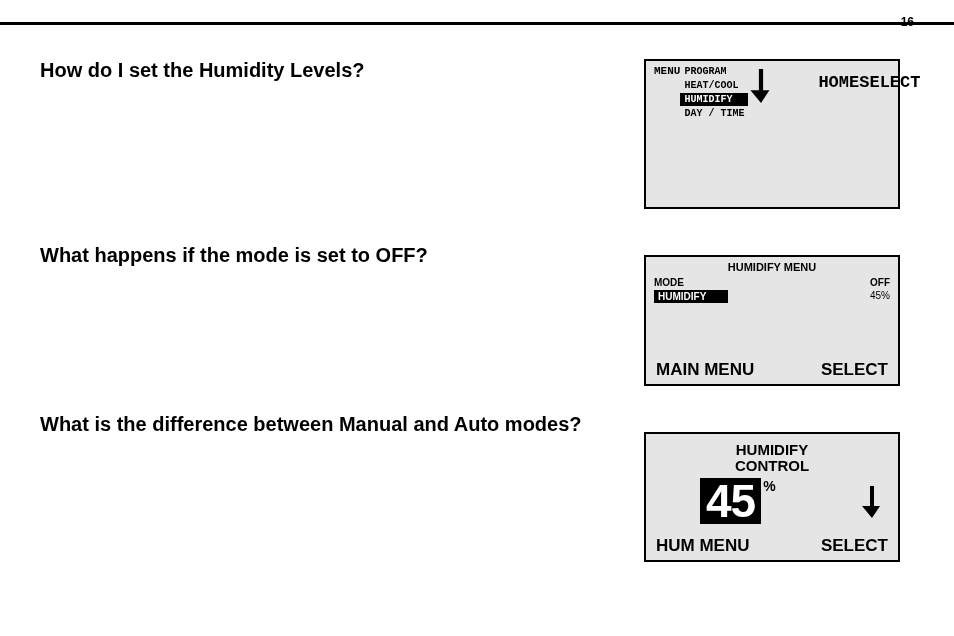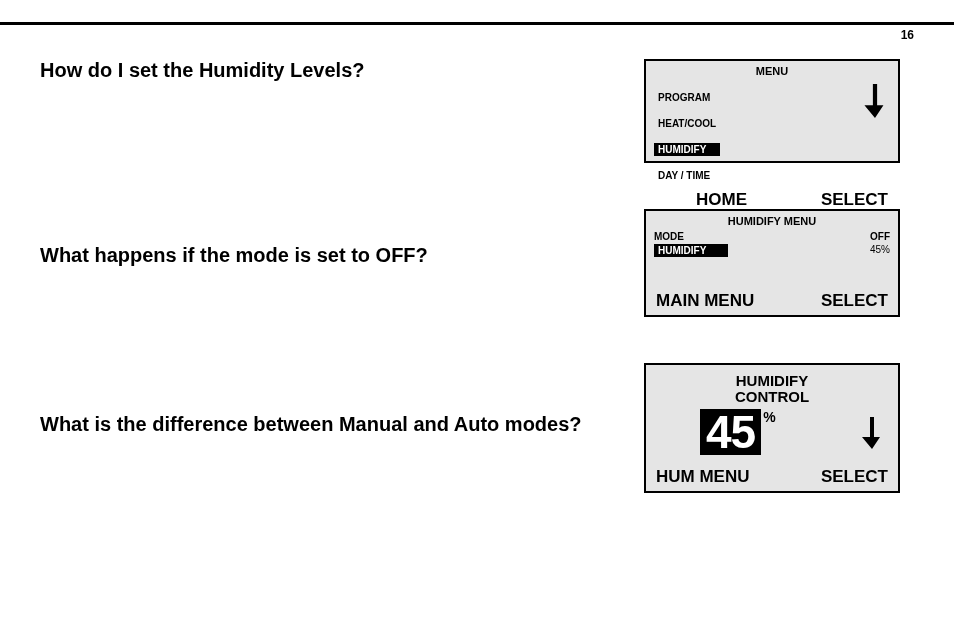--- a/index.html
+++ b/index.html
@@ -11,21 +11,21 @@
     color: #000;
     position: relative;
   }
   .page {
     padding: 26px 40px 20px 40px;
     border-top: 3px solid #000;
     margin-top: 22px;
   }
   .page-number {
     position: absolute;
-    top: 28px;
+    top: 15px;
     right: 40px;
     font-size: 12px;
     font-weight: bold;
   }
   .content {
     display: grid;
     grid-template-columns: 1fr 270px;
     column-gap: 24px;
     margin-top: 8px;
   }
@@ -43,33 +43,33 @@
     position: relative;
     padding: 4px 8px 4px 8px;
   }
   .screen .footer {
     display: flex; justify-content: space-between;
     font-size: 17px; font-weight: bold; margin-top: 8px;
     padding: 0 2px;
   }
 
   
-  .s1 { height: 104px; display: flex; flex-direction: column; }
+  .s1 { height: 150px; display: flex; flex-direction: row; font-family: Liberation Mono, monospace; }
   .s1 .title { text-align: center; font-size: 11px; font-weight: bold; margin-bottom: 3px; }
   .s1 .body { flex: 1; display: flex; justify-content: space-between; align-items: flex-start; }
-  .s1 .menu-list { display: flex; flex-direction: column; gap: 13px; margin-top: 11px; }
+  .s1 .menu-list { display: flex; flex-direction: column; gap: 1px; }
   .s1 .item { font-size: 10px; font-weight: bold; padding: 1px 4px; line-height: 1.1; white-space: nowrap; }
   .s1 .item.selected { background: #000; color: #fff; }
   .arrow-down {
     width: 26px; height: 38px; position: relative; margin-top: 2px; margin-right: 2px;
   }
   .arrow-down svg { width: 100%; height: 100%; display: block; }
 
   
-  .s2 { height: 108px; display: flex; flex-direction: column; }
+  .s2 { height: 131px; display: flex; flex-direction: column; }
   .s2 .title { text-align: center; font-size: 11px; font-weight: bold; margin-bottom: 4px; }
   .s2 .body { flex: 1; }
   .s2 .r { display: flex; justify-content: space-between; font-size: 10px; font-weight: bold; margin-bottom: 2px; }
   .s2 .sel { background: #000; color: #fff; padding: 1px 22px 1px 4px; font-size: 10px; font-weight: bold; display: inline-block; }
   .s2 .r2right { font-size: 10px; font-weight: normal; }
 
   
   .s3 { height: 130px; display: flex; flex-direction: column; }
   .s3 .title { text-align: center; font-size: 15px; font-weight: bold; line-height: 1.05; margin-top: 4px; }
   .s3 .body { flex: 1; display: flex; align-items: center; justify-content: space-between; padding: 0 4px 0 46px; text-align: right; }

